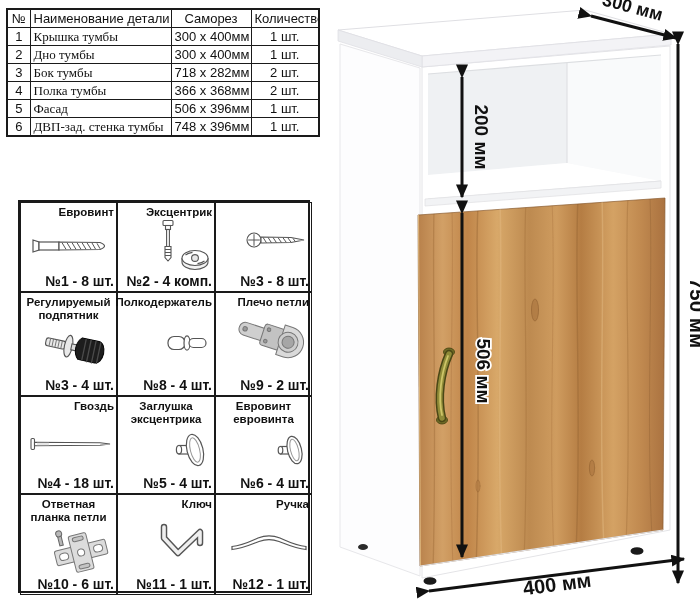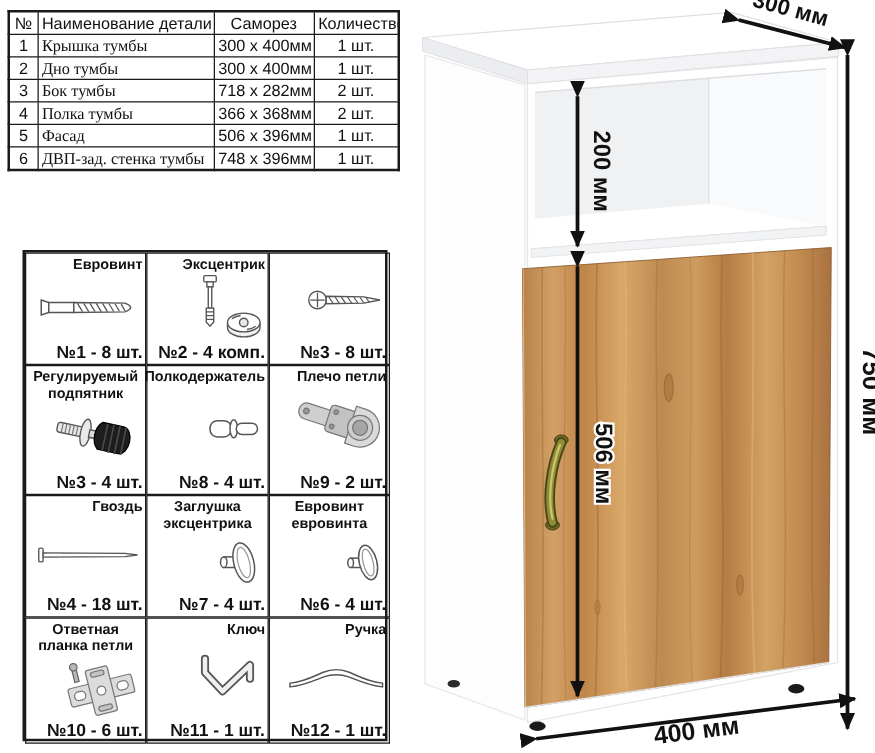--- a/index.html
+++ b/index.html
@@ -214,21 +214,21 @@
       <div class="hw-icon">
         <svg width="44" height="44" viewBox="0 0 44 44">
           <g fill="#fff" stroke="#555" stroke-width="1.2">
             <rect x="11" y="17.5" width="10" height="8.5"></rect>
             <ellipse cx="11" cy="21.7" rx="2.6" ry="4.2"></ellipse>
             <ellipse cx="27" cy="22" rx="8" ry="16" transform="rotate(-14 27 22)"></ellipse>
           </g>
           <ellipse cx="27" cy="22" rx="4.6" ry="12.5" transform="rotate(-14 27 22)" fill="none" stroke="#999" stroke-width="1"></ellipse>
         </svg>
       </div>
-      <div class="hw-count">№7 - 4 шт.</div>
+      <div class="hw-count">№5 - 4 шт.</div>
     </div>
 
     <div class="hw-cell">
       <div class="hw-title">Евровинт евровинта</div>
       <div class="hw-icon">
         <svg width="38" height="38" viewBox="0 0 38 38">
           <g fill="#fff" stroke="#555" stroke-width="1.2">
             <rect x="9.5" y="15.5" width="9" height="7.5"></rect>
             <ellipse cx="9.5" cy="19.2" rx="2.3" ry="3.7"></ellipse>
             <ellipse cx="23.5" cy="19" rx="7" ry="14" transform="rotate(-14 23.5 19)"></ellipse>

